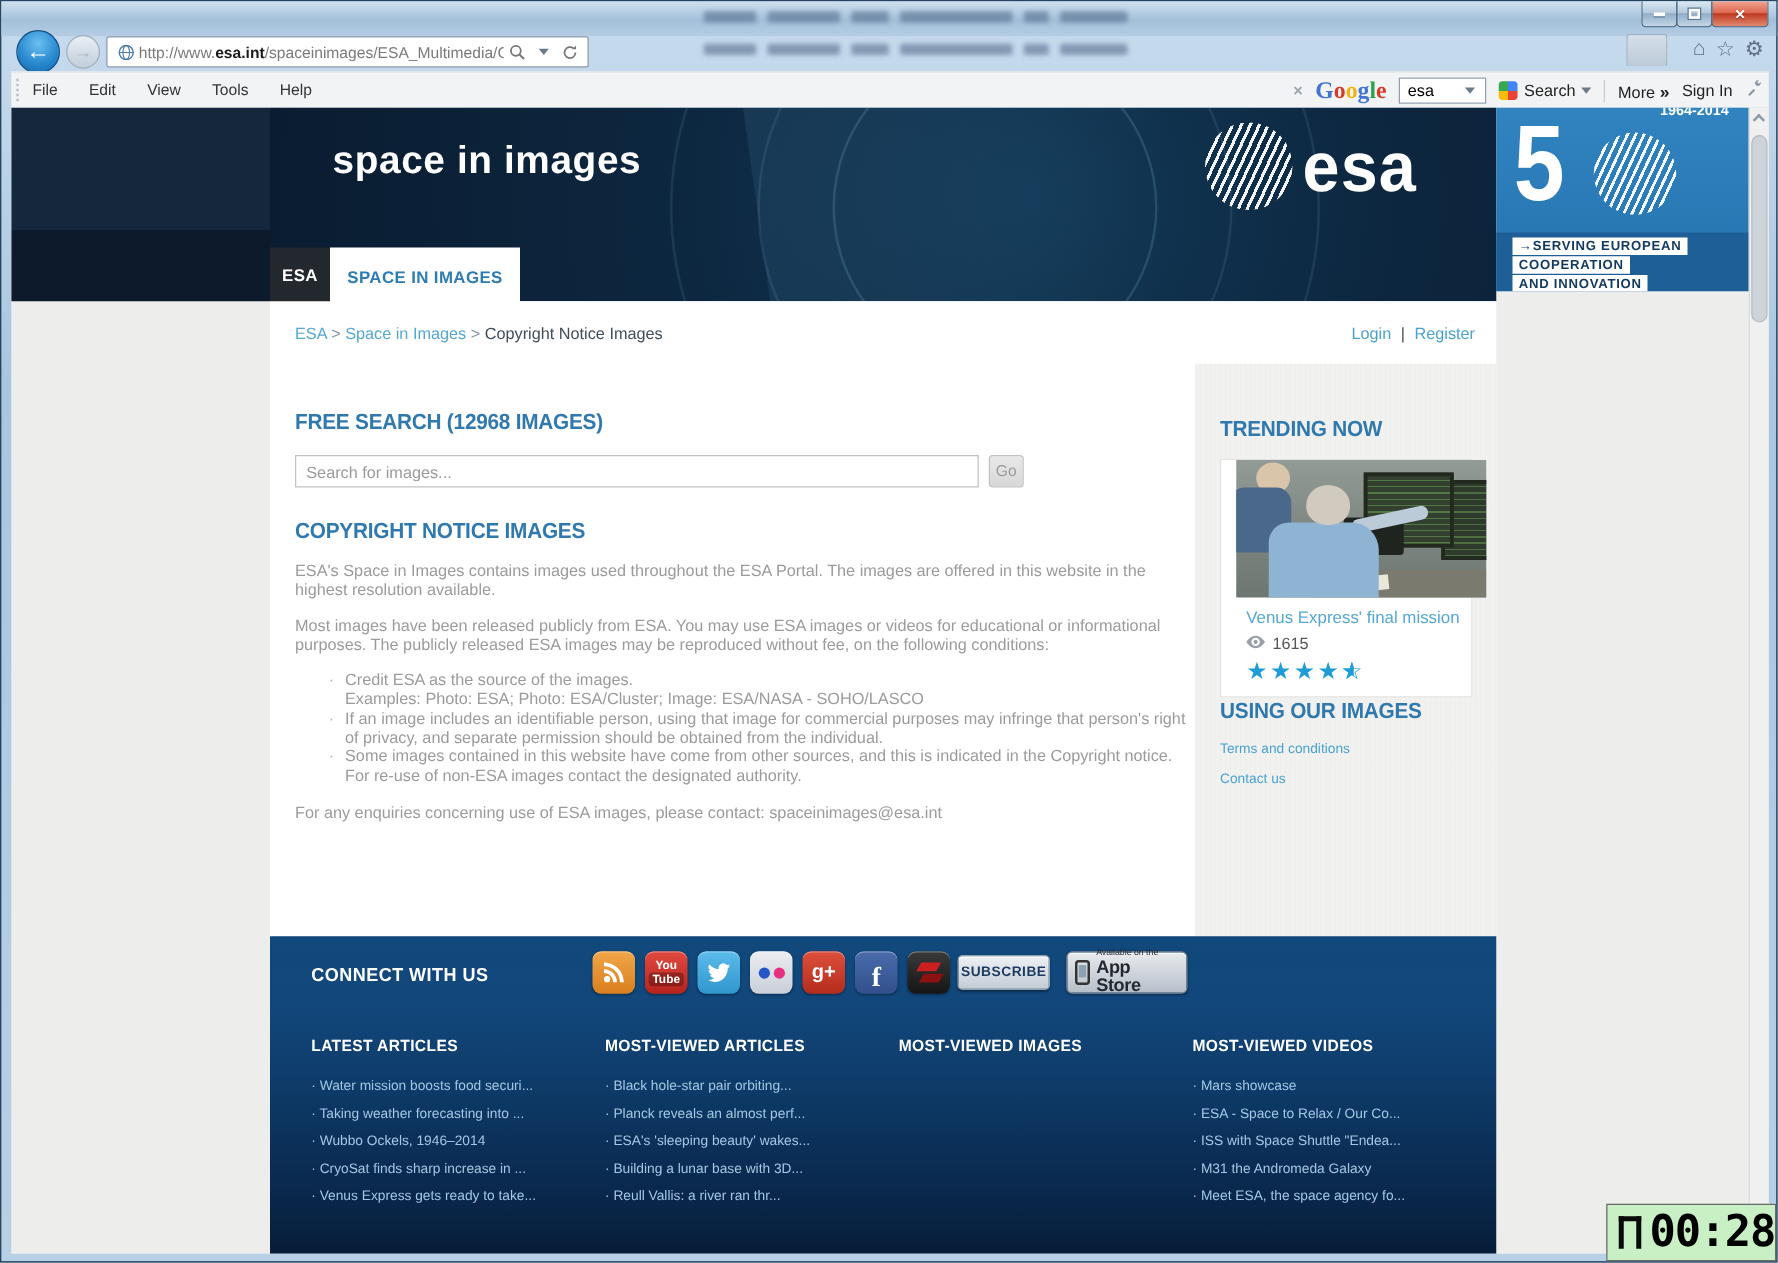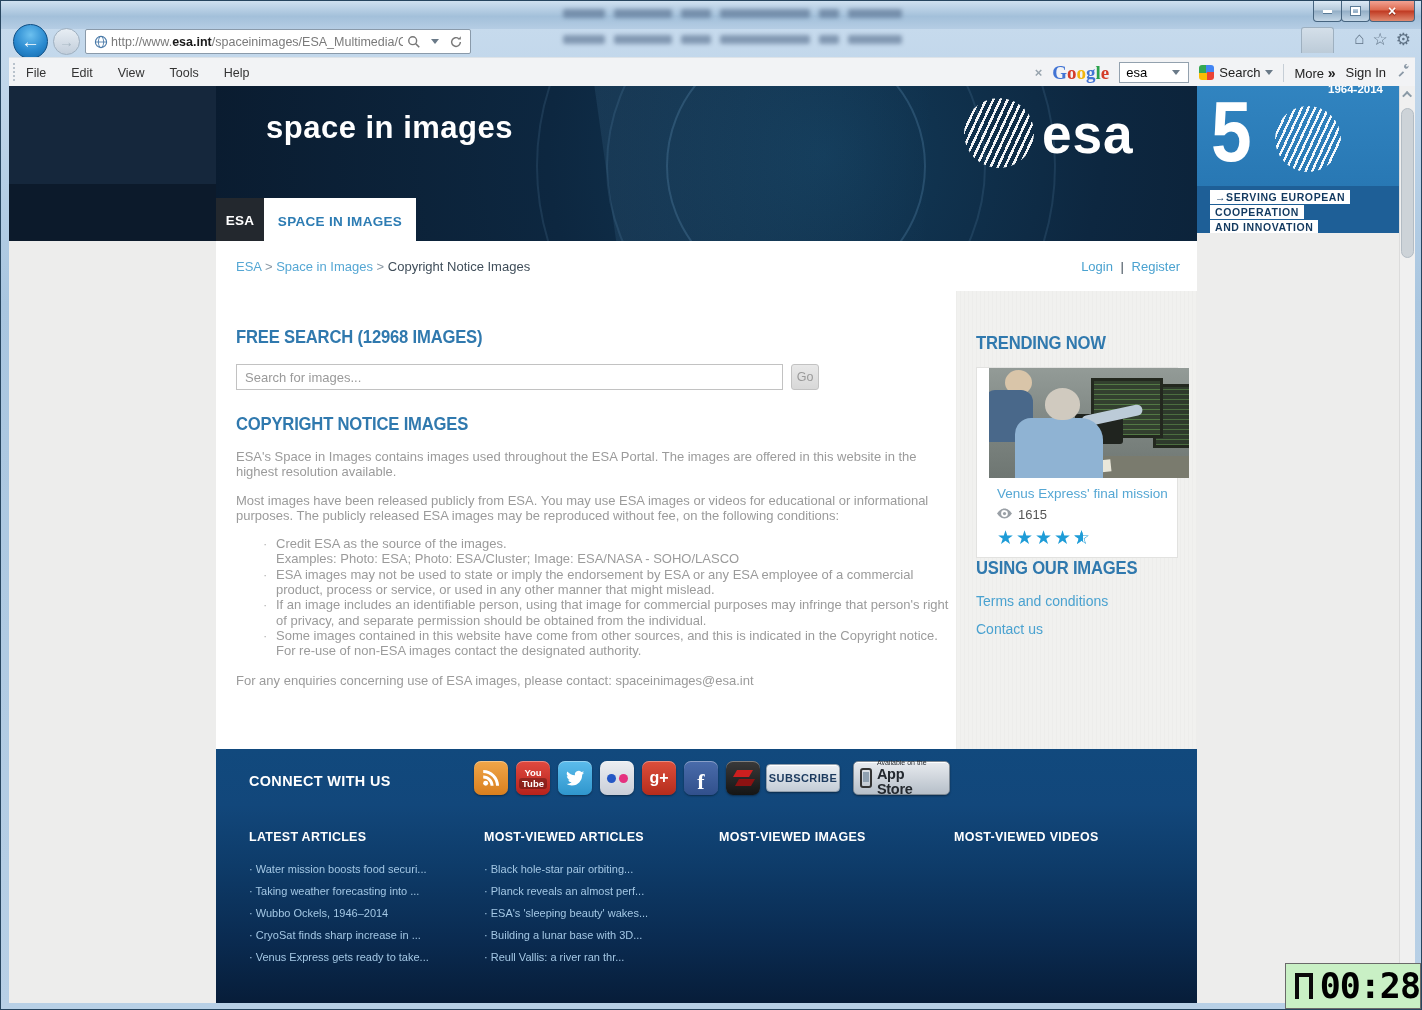--- a/index.html
+++ b/index.html
@@ -160,21 +160,21 @@
   .ph-paper { left:70px; bottom:4px; width:52px; height:12px; background:#e9e7da; transform:rotate(-6deg); }
   .trend-title { color:#55a7d4; font-size:13.5px; padding:8px 8px 4px 8px; cursor:pointer; }
   .views { display:flex; align-items:flex-start; gap:6px; padding:2px 8px; color:#555; font-size:13px; }
   .stars { padding:4px 8px 2px 8px; display:flex; }
   .star { color:#1e9cd7; font-size:19px; line-height:19px; width:19px; }
   .star-half { position:relative; width:19px; height:19px; }
   .star-half .base { position:absolute; left:0; top:0; color:#1e9cd7; font-size:19px; line-height:19px; }
   .star-half .fill { position:absolute; left:0; top:0; width:52%; overflow:hidden; color:#1e9cd7;
     font-size:19px; line-height:19px; }
   .side-links { margin-top:14px; }
-  .side-link { color:#4aa2d0; font-size:14px; margin-bottom:12px; cursor:pointer; }
+  .side-link { color:#4aa2d0; font-size:11px; margin-bottom:12px; cursor:pointer; }
   .using-hd { margin-top:26px; }
 
   
   .footer { left:207px; top:663px; width:981px; height:254px; overflow:hidden;
     background:linear-gradient(180deg,#11497d 0%,#12477b 22%,#0e3c6a 45%,#0a2b51 75%,#071d39 100%); }
   .connect { position:absolute; left:33px; top:23px; color:#fff; font-weight:bold; font-size:15px;
     letter-spacing:.4px; transform:scaleX(.96); transform-origin:0 50%; white-space:nowrap; }
   .social-row { position:absolute; left:258px; top:12px; display:flex; gap:8px; align-items:center; }
   .social-icon { width:34px; height:34px; border-radius:7px; position:relative; overflow:hidden;
     box-shadow:inset 0 1px 0 rgba(255,255,255,.35), 0 1px 2px rgba(0,0,0,.4); cursor:pointer;
@@ -369,21 +369,20 @@
         <h2 class="hd">FREE SEARCH (12968 IMAGES)</h2>
         <div class="search-row">
           <input class="search-input" placeholder="Search for images..." style="">
           <div class="go-btn">Go</div>
         </div>
         <h2 class="hd" style="margin-bottom:14px">COPYRIGHT NOTICE IMAGES</h2>
         <p class="body-text">ESA's Space in Images contains images used throughout the ESA Portal. The images are offered in this website in the highest resolution available.</p>
         <p class="body-text">Most images have been released publicly from ESA. You may use ESA images or videos for educational or informational purposes. The publicly released ESA images may be reproduced without fee, on the following conditions:</p>
         <ul class="cond-list">
             <li>Credit ESA as the source of the images.<div class="sub">Examples: Photo: ESA; Photo: ESA/Cluster; Image: ESA/NASA - SOHO/LASCO</div></li>
-            <li>ESA images may not be used to state or imply the endorsement by ESA or any ESA employee of a commercial product, process or service, or used in any other manner that might mislead.</li>
             <li>If an image includes an identifiable person, using that image for commercial purposes may infringe that person's right of privacy, and separate permission should be obtained from the individual.</li>
             <li>Some images contained in this website have come from other sources, and this is indicated in the Copyright notice. For re-use of non-ESA images contact the designated authority.</li>
           </ul>
         <p class="body-text">For any enquiries concerning use of ESA images, please contact: spaceinimages@esa.int</p>
       </div>
 
       <div class="sidebar">
         <h2 class="hd">TRENDING NOW</h2>
         <div class="trend-card">
           <div class="photo">
@@ -490,20 +489,27 @@
               <li>ESA's 'sleeping beauty' wakes...</li>
               <li>Building a lunar base with 3D...</li>
               <li>Reull Vallis: a river ran thr...</li>
             </ul>
           </div>
           <div class="fcol">
             <h4>MOST-VIEWED IMAGES</h4>
           </div>
           <div class="fcol">
             <h4>MOST-VIEWED VIDEOS</h4>
+            <ul>
+              <li>Mars showcase</li>
+              <li>ESA - Space to Relax / Our Co...</li>
+              <li>ISS with Space Shuttle "Endea...</li>
+              <li>M31 the Andromeda Galaxy</li>
+              <li>Meet ESA, the space agency fo...</li>
+            </ul>
           </div>
         </div>
     </div>
 
     <div class="scrollbar">
       <div class="sb-btn" style="top:0;">
           <span class="chev up"></span>
         </div>
       <div class="sb-thumb"></div>
       <div class="sb-btn" style="bottom:0;">

